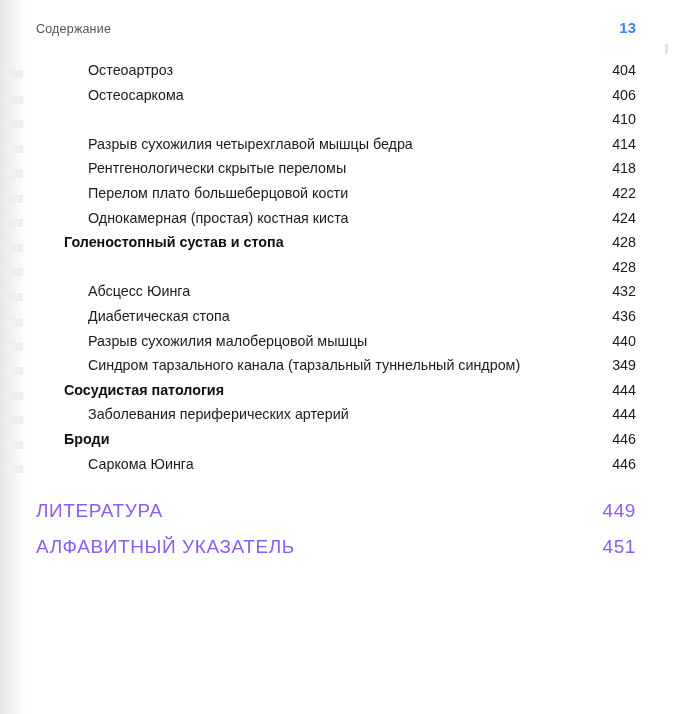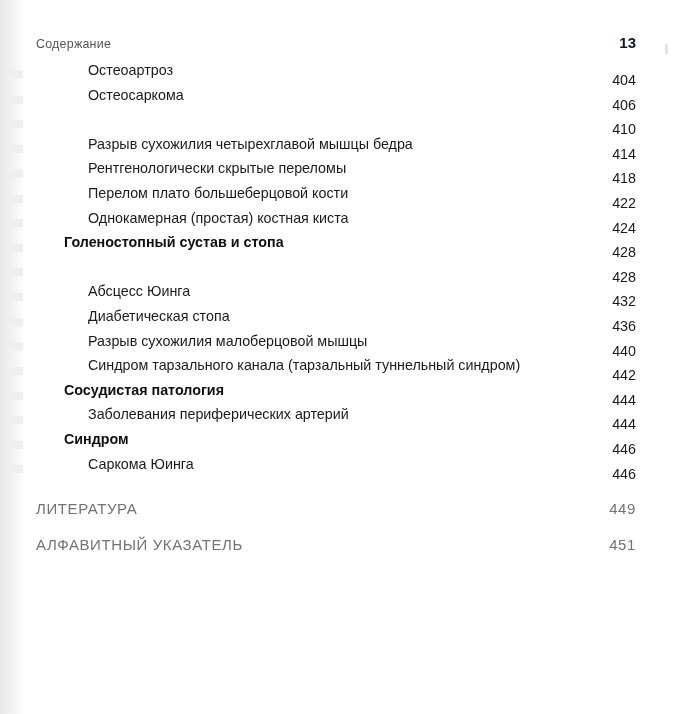--- a/index.html
+++ b/index.html
@@ -45,37 +45,36 @@
     height: 8px;
     background: #efefef;
     display: block;
   }
   .header {
     position: absolute;
     top: 22px;
     left: 0;
     right: 0;
     height: 22px;
-    margin-top: 15px;
   }
   .running-head {
     position: absolute;
     left: 36px;
     top: 0;
     font-size: 12.5px;
     color: #555555;
     letter-spacing: 0.2px;
   }
   .folio {
     position: absolute;
     right: 38px;
     top: -3px;
     font-size: 15px;
     font-weight: bold;
-    color: #0f172a;
+    color: #3b82f6;
   }
   .toc {
     position: absolute;
     left: 0;
     right: 0;
     top: 62px;
   }
   .row {
     position: relative;
     height: 24.6px;
@@ -86,43 +85,42 @@
     position: absolute;
     top: 0;
     white-space: nowrap;
   }
   .row .page-num {
     position: absolute;
     right: 38px;
     top: 0;
     text-align: right;
     font-size: 14.3px;
-    margin-top: 10px;
   }
   .lvl-sub .label { left: 88px; }
   .lvl-head .label {
     left: 64px;
     font-weight: bold;
     color: #0f0f0f;
     text-align: center;
   }
   .lvl-head .page-num { font-weight: normal; }
 
   .back-matter {
     position: absolute;
     left: 0;
     right: 0;
     top: 500px;
   }
   .bm-row {
     position: relative;
     height: 36px;
-    font-size: 15px;
+    font-size: 19px;
     letter-spacing: 0.6px;
-    color: #737373;
+    color: #8b5cf6;
   }
   .bm-row .label {
     position: absolute;
     left: 36px;
     top: 0;
   }
   .bm-row .page-num {
     position: absolute;
     right: 38px;
     top: 0;
@@ -213,35 +211,35 @@
     <div class="row lvl-sub">
       <span class="label">Диабетическая стопа</span>
       <span class="page-num">436</span>
     </div>
     <div class="row lvl-sub">
       <span class="label">Разрыв сухожилия малоберцовой мышцы</span>
       <span class="page-num">440</span>
     </div>
     <div class="row lvl-sub">
       <span class="label">Синдром тарзального канала (тарзальный туннельный синдром)</span>
-      <span class="page-num">442</span>
+      <span class="page-num">349</span>
     </div>
 
     <div class="row lvl-head">
       <span class="label">Сосудистая патология</span>
       <span class="page-num">444</span>
     </div>
 
     <div class="row lvl-sub">
       <span class="label">Заболевания периферических артерий</span>
       <span class="page-num">444</span>
     </div>
 
     <div class="row lvl-head">
-      <span class="label">Синдром</span>
+      <span class="label">Броди</span>
       <span class="page-num">446</span>
     </div>
 
     <div class="row lvl-sub">
       <span class="label">Саркома Юинга</span>
       <span class="page-num">446</span>
     </div>
 
   </div>
 

